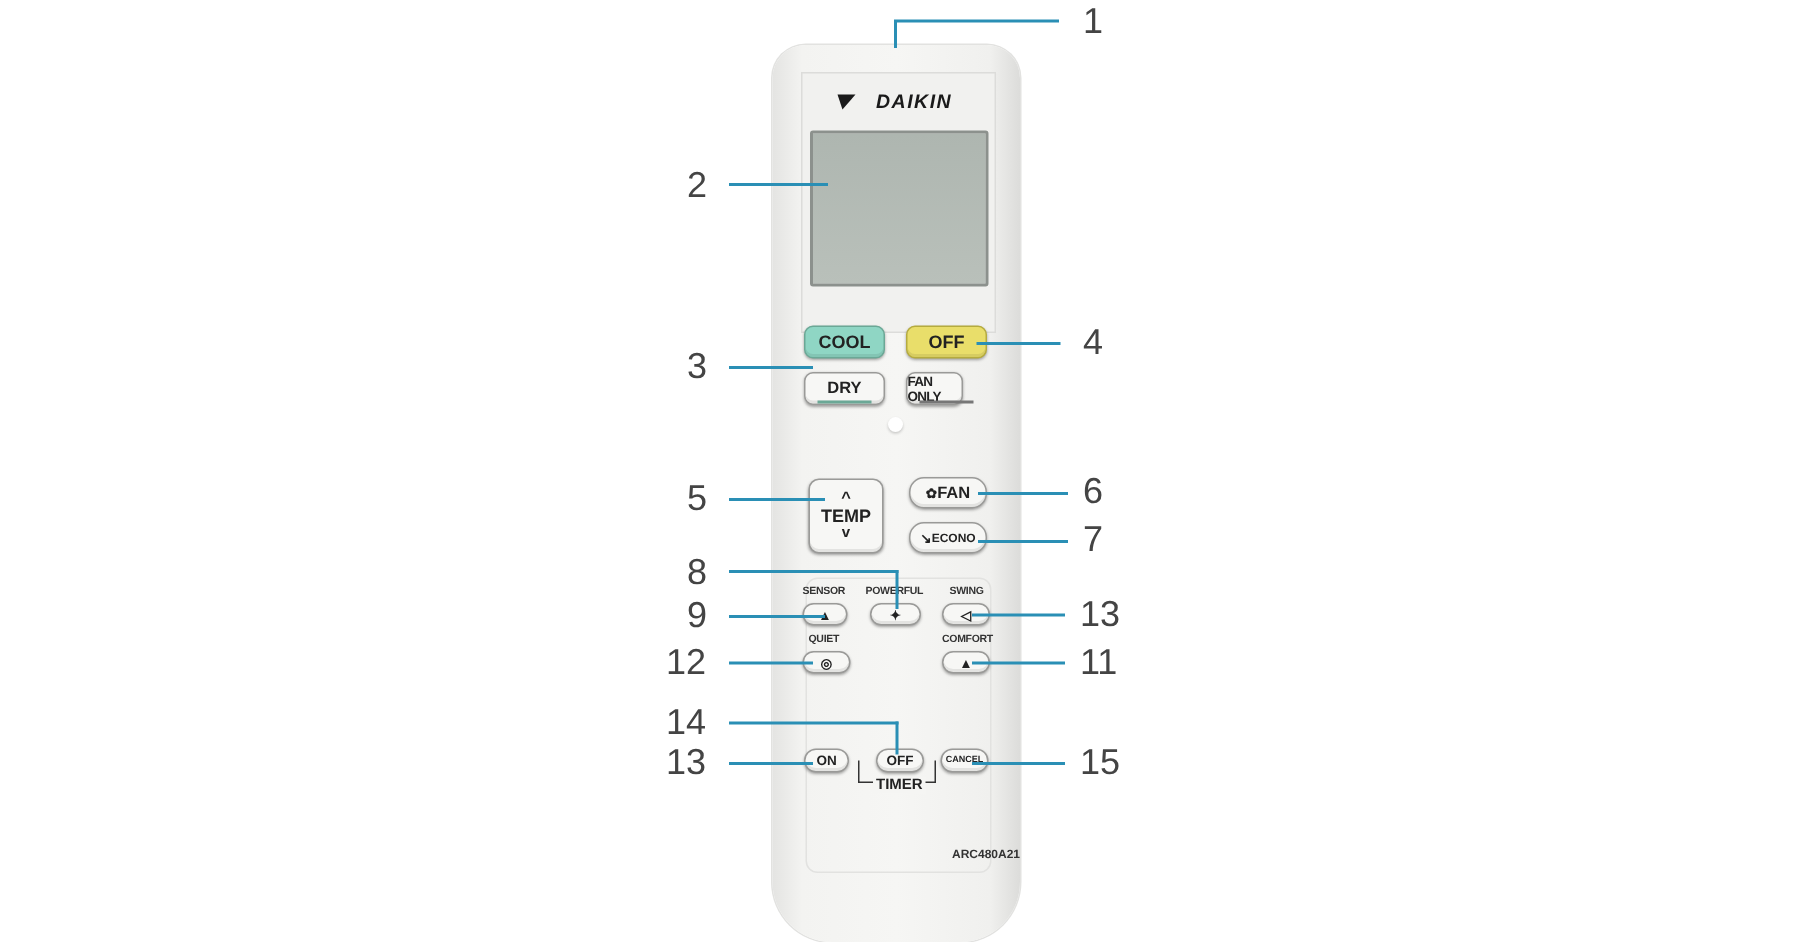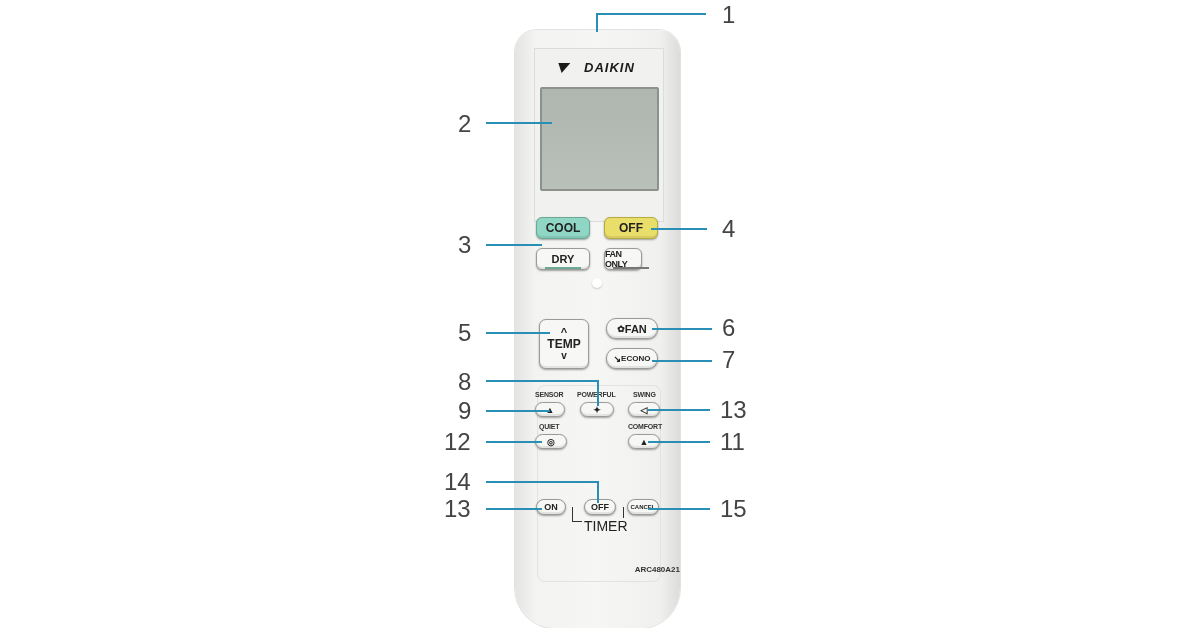--- a/index.html
+++ b/index.html
@@ -13,21 +13,21 @@
   .pill{border-radius:10px;}
   .cool{background:#8fd6c4;border-color:#6ba896;font-size:12px;}
   .offm{background:#e9de6a;border-color:#b5ab3e;font-size:12px;}
   .sm-label{position:absolute;font-size:7px;font-weight:bold;color:#333;letter-spacing:-.2px;}
   .temp{font-size:12px;flex-direction:column;line-height:12px;}
   .mode-ul{position:absolute;height:2px;}
   .led{position:absolute;left:77px;top:248px;width:10px;height:10px;border-radius:50%;background:#ffffff;box-shadow:0 1px 2px rgba(0,0,0,.2);}
   .panel-lower{position:absolute;left:22px;top:355px;width:122px;height:195px;border:1px solid #e2e2e0;border-radius:8px;}
   .model{position:absolute;left:0;width:100%;top:535px;text-align:right;font-size:8px;font-weight:bold;color:#333;}
   .timer-bracket{position:absolute;border:1.5px solid #333;border-top:none;}
-  .timer-label{position:absolute;font-size:14px;font-weight:normal;color:#222;}
+  .timer-label{position:absolute;font-size:10px;font-weight:bold;color:#222;}
   .callout-line{position:absolute;height:2px;background:#2a8fb5;}
   .callout-vline{position:absolute;width:2px;background:#2a8fb5;}
   .num{position:absolute;font-size:24px;color:#444;line-height:24px;}
   .icon-glyph{font-size:9px;}
 </style>
 </head>
 <body>
 
 <div class="remote">
   <div class="face-top"></div>

